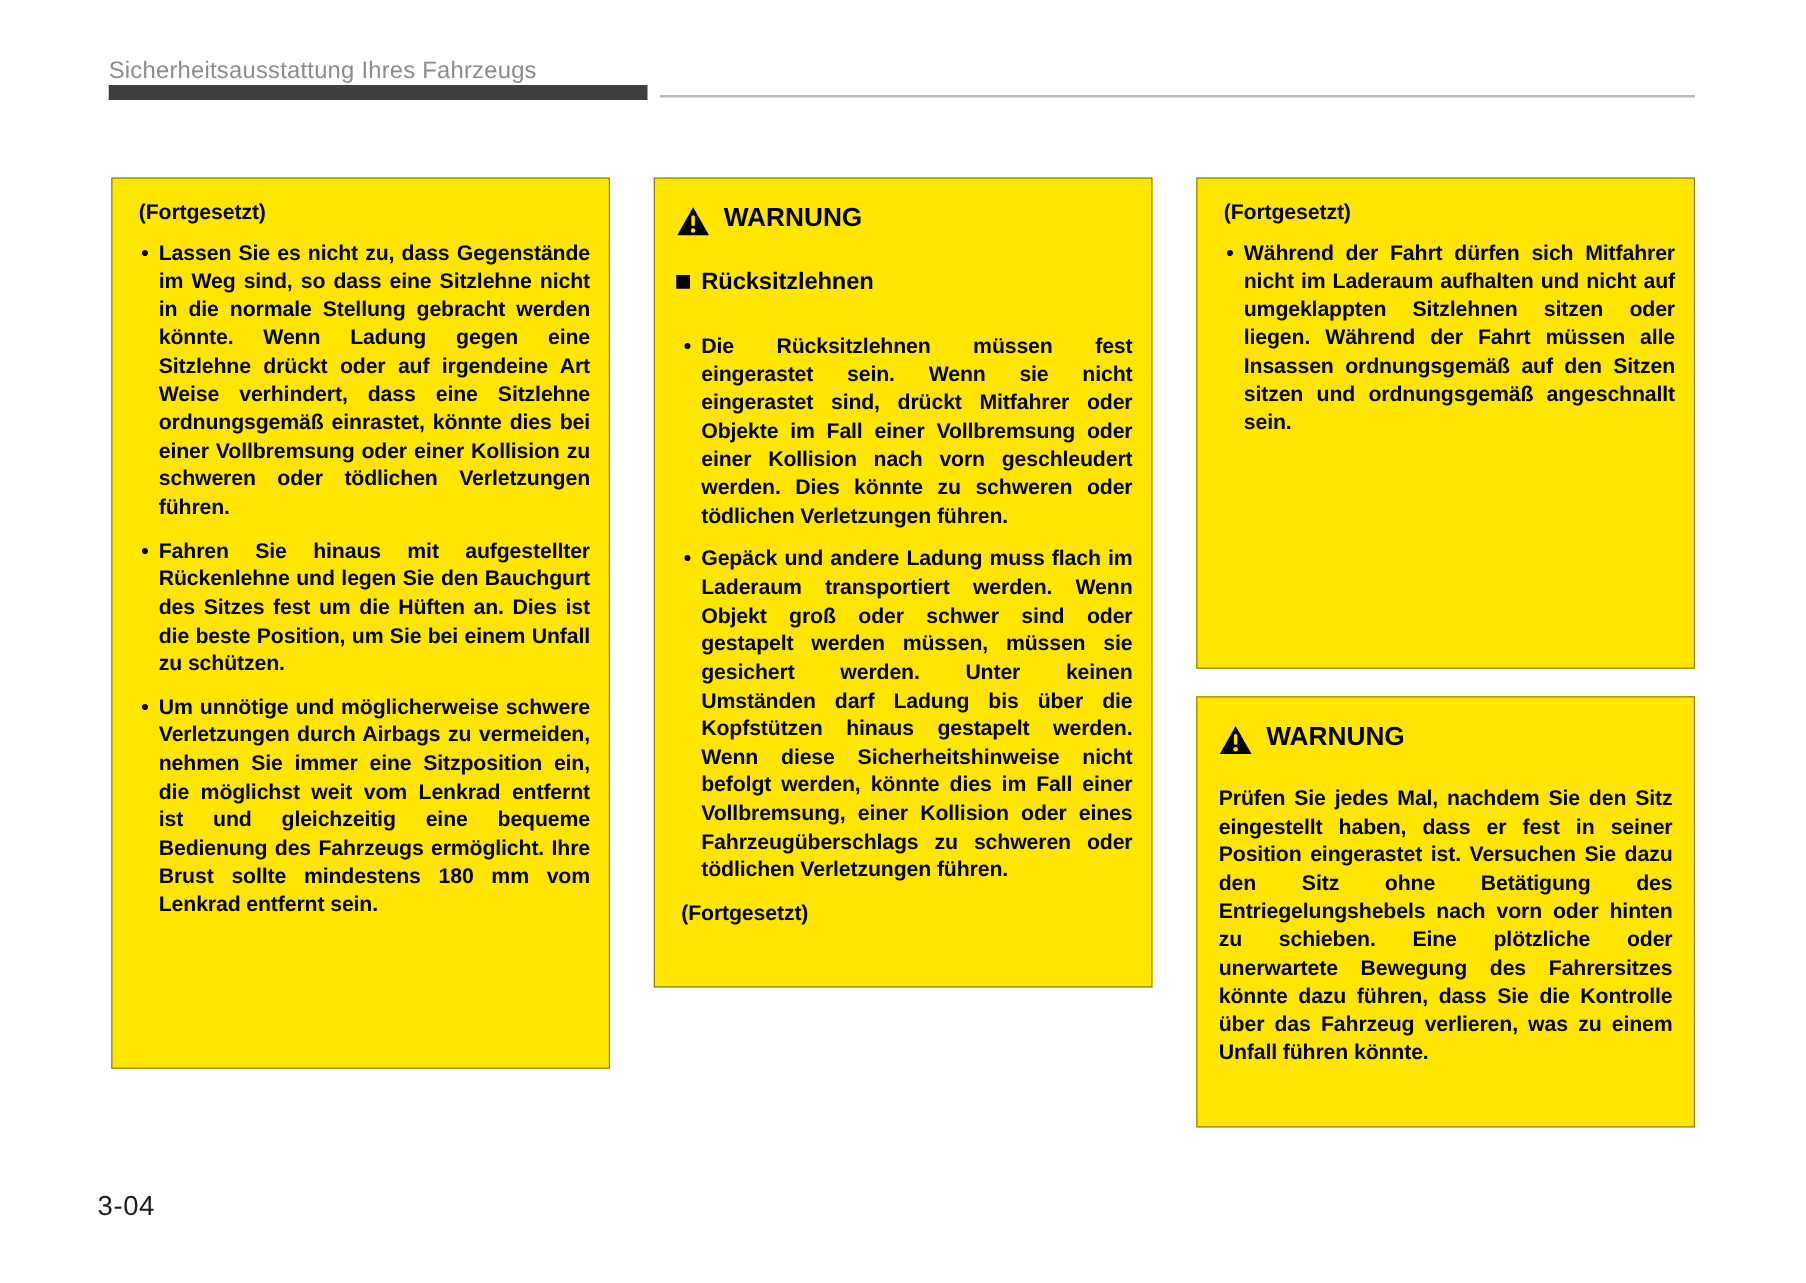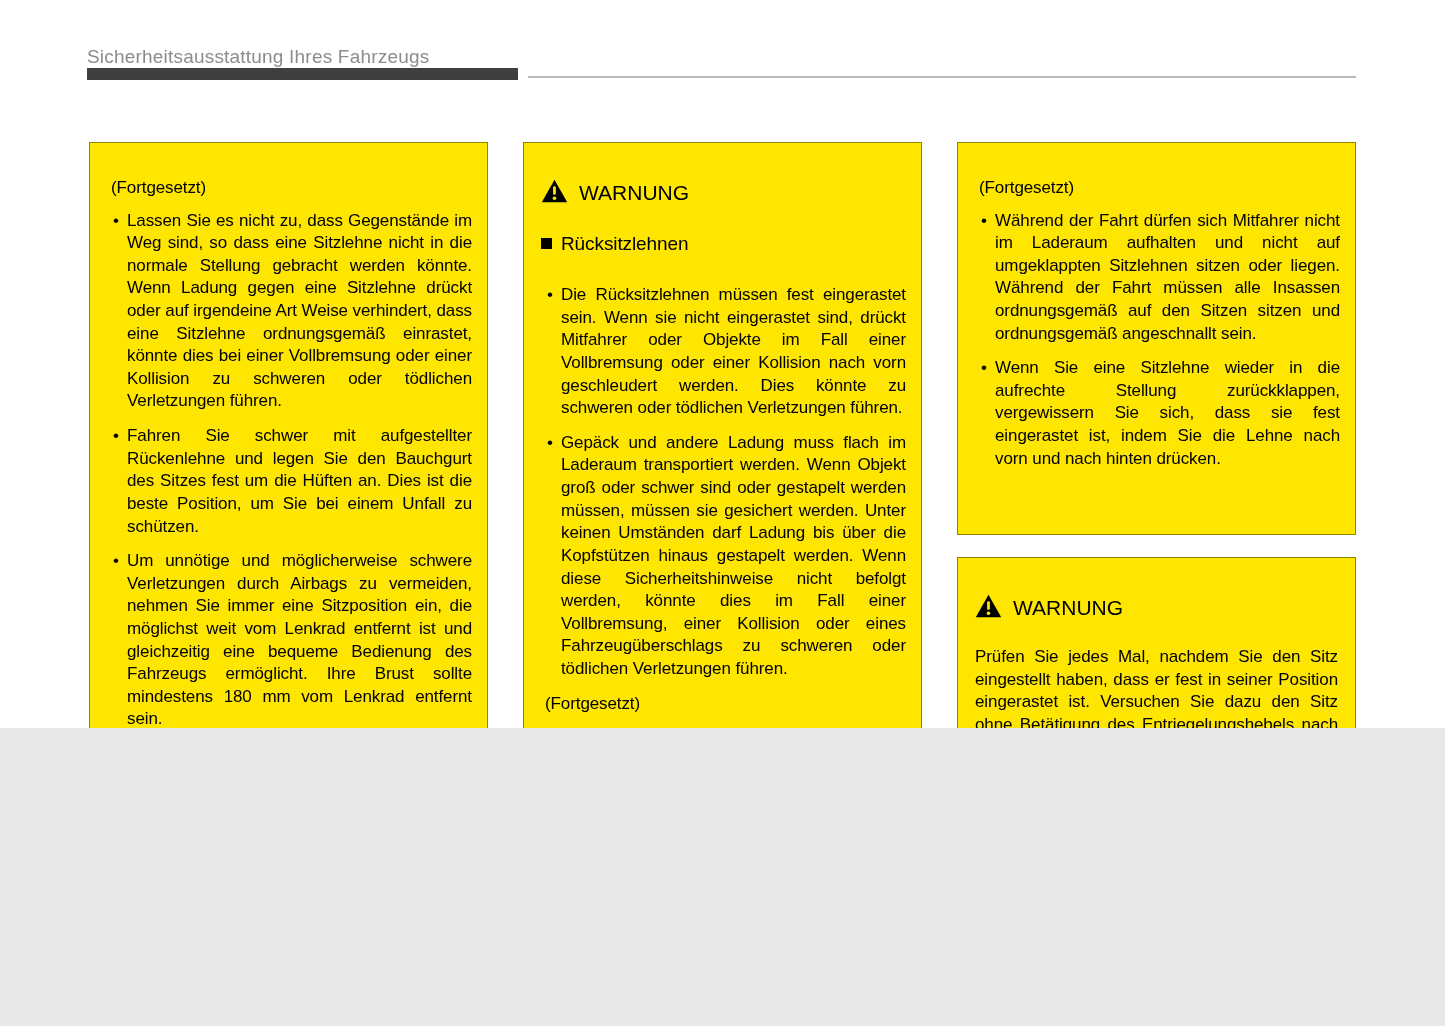--- a/index.html
+++ b/index.html
@@ -1,18 +1,18 @@
 <!DOCTYPE html>
 <html lang="de"><head>
 <meta charset="utf-8">
 <style>
   html,body{margin:0;padding:0;background:#e8e8e8;}
   .page{
     position:relative;
-    width:1445px;height:728px;
+    width:1445px;height:1026px;
     background:#ffffff;
     font-family:"Liberation Sans", sans-serif;
     overflow:hidden;
   }
   
   .header-title{
     position:absolute;left:87px;top:46px;
     font-size:19px;color:#8c8c8c;font-weight:400;
     letter-spacing:0.2px;
   }
@@ -23,23 +23,23 @@
   .header-rule{
     position:absolute;left:528px;top:76px;
     width:828px;height:2px;background:#b9b9b9;
   }
   
   .box{
     position:absolute;
     background:#ffe600;
     border:1px solid #8f8400;
     box-sizing:border-box;
-    padding:32px 15px 12px 15px;
+    padding:14px 15px 12px 15px;
     color:#000;
-    font-weight:400;
+    font-weight:700;
     font-size:17px;
     line-height:1.33;
     letter-spacing:-0.1px;
   }
   .box-left{left:89px;top:142px;width:399px;height:713px;}
   .box-middle{left:523px;top:142px;width:399px;height:648px;}
   .box-right-top{left:957px;top:142px;width:399px;height:393px;}
   .box-right-bottom{left:957px;top:557px;width:399px;height:345px;}
 
   .continued{margin:2px 0 10px 6px;}
@@ -48,21 +48,21 @@
   .bullet{display:flex;margin:0 0 12px 0;}
   .bullet .marker{flex:0 0 22px;padding-left:8px;box-sizing:border-box;}
   .bullet .marker::before{content:"\2022";}
   .bullet .btext{
     margin:0;flex:1 1 auto;
     text-align:justify;
     hyphens:auto;
   }
 
   .warn-head{
-    display:flex;align-items:flex-start;gap:11px;
+    display:flex;align-items:flex-end;gap:11px;
     font-size:21px;letter-spacing:0;
     margin:4px 0 24px 2px;
   }
   .warn-head svg{display:block;}
   .section-head{
     display:flex;align-items:center;gap:9px;
     font-size:19px;margin:0 0 28px 2px;
   }
   .square-marker{
     width:11px;height:11px;background:#000;display:inline-block;
@@ -89,21 +89,21 @@
   <div class="header-rule"></div>
 
   <section class="box box-left">
     <p class="continued">(Fortgesetzt)</p>
     <div class="bullet">
       <span class="marker"></span>
       <p class="btext">Lassen Sie es nicht zu, dass Gegenstände im Weg sind, so dass eine Sitzlehne nicht in die normale Stellung gebracht werden könnte. Wenn Ladung gegen eine Sitzlehne drückt oder auf irgendeine Art Weise verhindert, dass eine Sitzlehne ordnungsgemäß einrastet, könnte dies bei einer Vollbremsung oder einer Kollision zu schweren oder tödlichen Verletzungen führen.</p>
     </div>
     <div class="bullet">
       <span class="marker"></span>
-      <p class="btext">Fahren Sie schwer mit aufgestellter Rückenlehne und legen Sie den Bauchgurt des Sitzes fest um die Hüften an. Dies ist die beste Position, um Sie bei einem Unfall zu schützen.</p>
+      <p class="btext">Fahren Sie hinaus mit aufgestellter Rückenlehne und legen Sie den Bauchgurt des Sitzes fest um die Hüften an. Dies ist die beste Position, um Sie bei einem Unfall zu schützen.</p>
     </div>
     <div class="bullet">
       <span class="marker"></span>
       <p class="btext">Um unnötige und möglicherweise schwere Verletzungen durch Airbags zu vermeiden, nehmen Sie immer eine Sitzposition ein, die möglichst weit vom Lenkrad entfernt ist und gleichzeitig eine bequeme Bedienung des Fahrzeugs ermöglicht. Ihre Brust sollte mindestens 180 mm vom Lenkrad entfernt sein.</p>
     </div>
   </section>
 
   <section class="box box-middle">
     <div class="warn-head">
       <span>
@@ -129,24 +129,20 @@
     </div>
     <p class="continued continued-bottom">(Fortgesetzt)</p>
   </section>
 
   <section class="box box-right-top">
     <p class="continued">(Fortgesetzt)</p>
     <div class="bullet">
       <span class="marker"></span>
       <p class="btext">Während der Fahrt dürfen sich Mitfahrer nicht im Laderaum aufhalten und nicht auf umgeklappten Sitzlehnen sitzen oder liegen. Während der Fahrt müssen alle Insassen ordnungsgemäß auf den Sitzen sitzen und ordnungsgemäß angeschnallt sein.</p>
     </div>
-    <div class="bullet">
-      <span class="marker"></span>
-      <p class="btext">Wenn Sie eine Sitzlehne wieder in die aufrechte Stellung zurückklappen, vergewissern Sie sich, dass sie fest eingerastet ist, indem Sie die Lehne nach vorn und nach hinten drücken.</p>
-    </div>
   </section>
 
   <section class="box box-right-bottom">
     <div class="warn-head">
       <span>
         <svg width="27" height="24" viewBox="0 0 27 24" aria-hidden="true">
           <path d="M13.5 0.8 L26.2 23.2 H0.8 Z" fill="#000"></path>
           <rect x="12.1" y="7.2" width="2.8" height="8.6" rx="1.3" fill="#ffe600"></rect>
           <circle cx="13.5" cy="19.3" r="1.8" fill="#ffe600"></circle>
         </svg>

